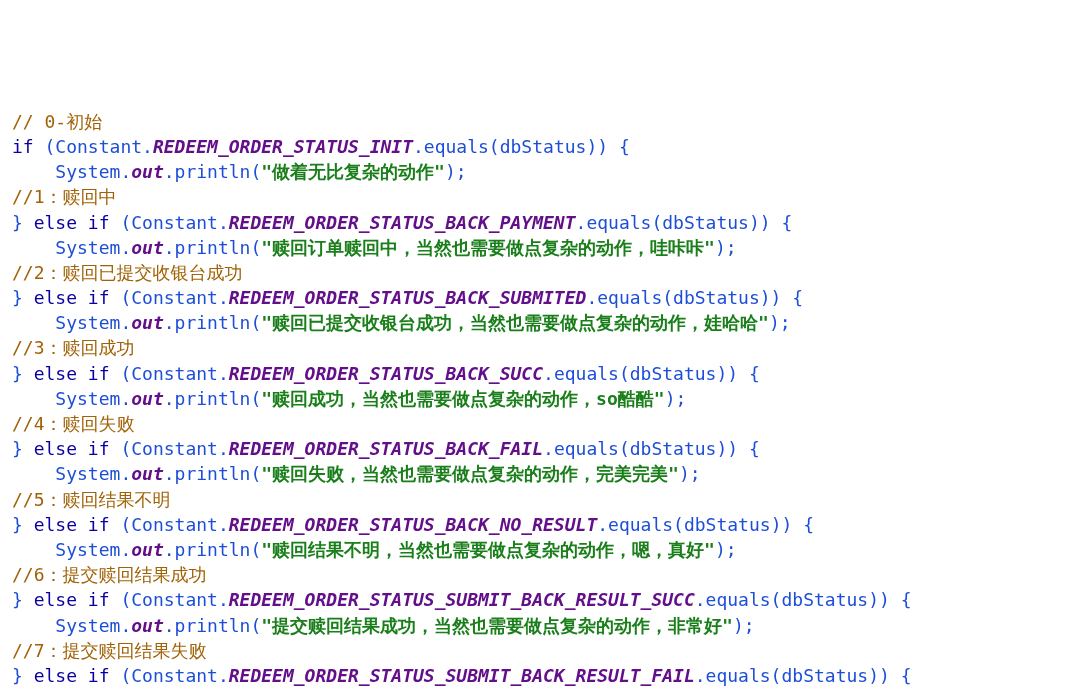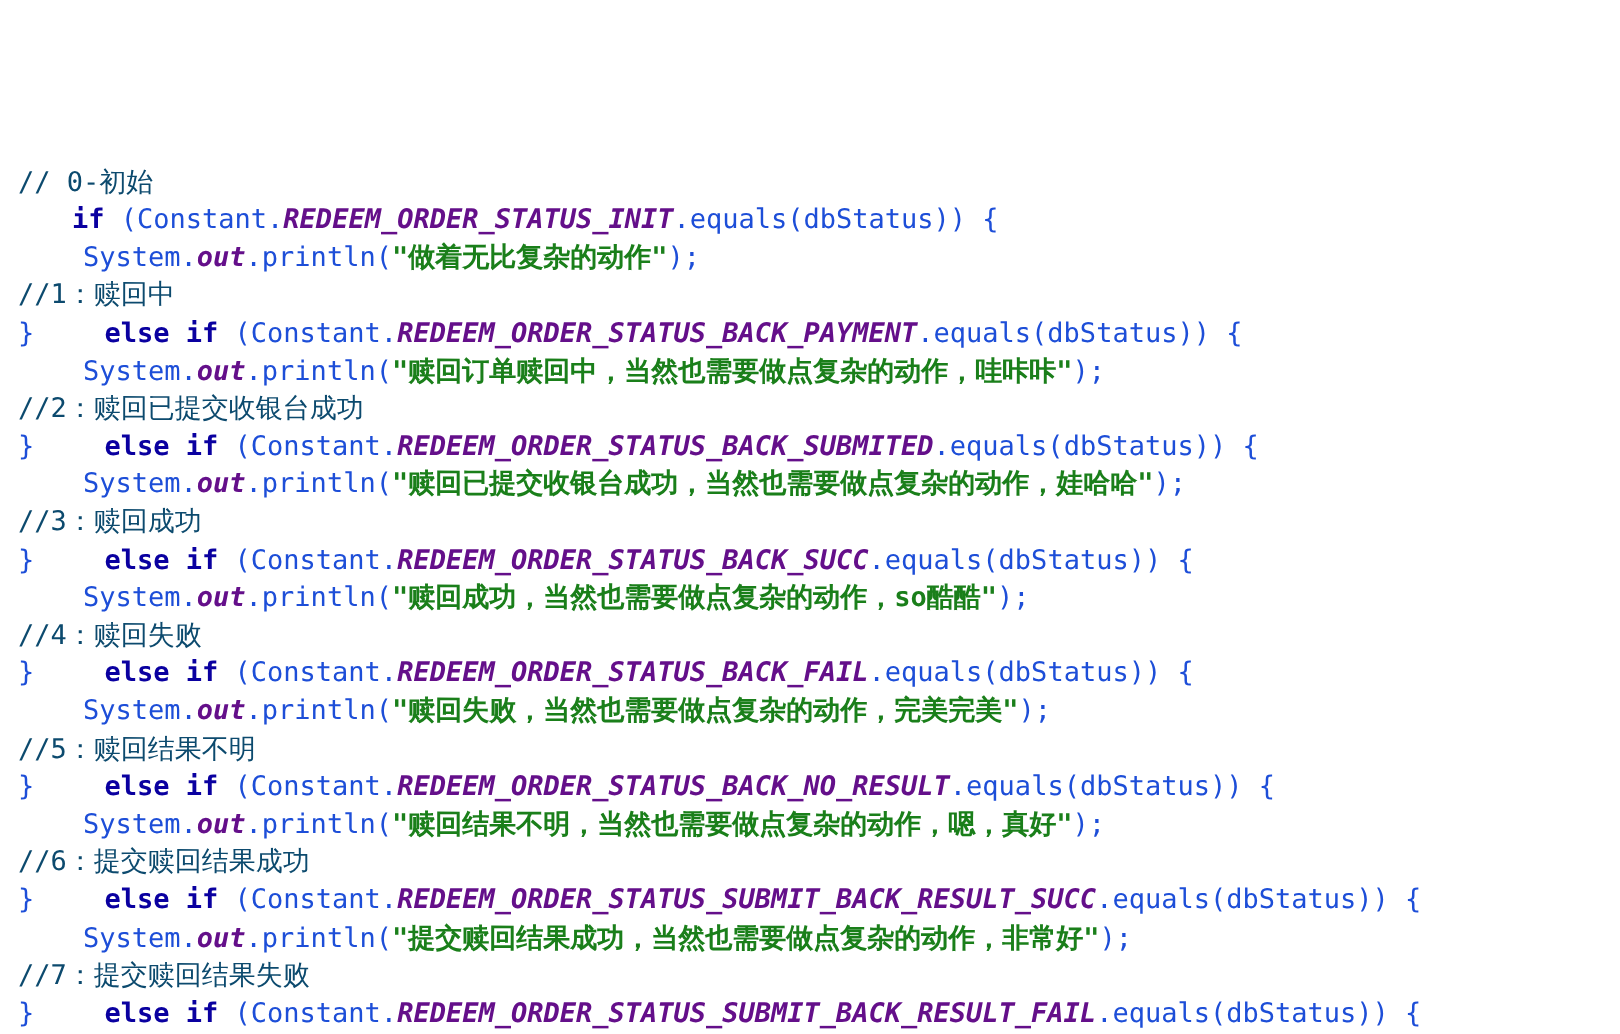--- a/index.html
+++ b/index.html
@@ -7,22 +7,22 @@
     padding: 8px 12px;
     background: #ffffff;
     font-family: "Menlo", "Consolas", "DejaVu Sans Mono", monospace;
     font-size: 18px;
     line-height: 1.4;
     color: #000;
     white-space: pre;
     overflow-x: auto;
   }
   .line { display: block; }
-  .comment { color: #0c4a6e; }
-  .kw      { color: #0a00a0; font-weight: bold; margin-left: 36px; }
+  .comment { color: #a16207; }
+  .kw      { color: #0a00a0; font-weight: normal; }
   .plain   { color: #1d4ed8; }
   .field   { color: #640f8a; font-weight: bold; font-style: italic; }
   .str     { color: #1a7f1a; font-weight: bold; }
 </style>
 </head>
 <body>
 
 
 
 <div id="code-block"><span class="line"><span class="comment">// 0-初始</span></span><span class="line"><span class="kw">if</span><span class="plain"> (Constant.</span><span class="field">REDEEM_ORDER_STATUS_INIT</span><span class="plain">.equals(dbStatus)) {</span></span><span class="line"><span class="plain">    </span><span class="plain">System.</span><span class="field">out</span><span class="plain">.println(</span><span class="str">"做着无比复杂的动作"</span><span class="plain">);</span></span><span class="line"><span class="comment">//1：赎回中</span></span><span class="line"><span class="plain">} </span><span class="kw">else if</span><span class="plain"> (Constant.</span><span class="field">REDEEM_ORDER_STATUS_BACK_PAYMENT</span><span class="plain">.equals(dbStatus)) {</span></span><span class="line"><span class="plain">    </span><span class="plain">System.</span><span class="field">out</span><span class="plain">.println(</span><span class="str">"赎回订单赎回中，当然也需要做点复杂的动作，哇咔咔"</span><span class="plain">);</span></span><span class="line"><span class="comment">//2：赎回已提交收银台成功</span></span><span class="line"><span class="plain">} </span><span class="kw">else if</span><span class="plain"> (Constant.</span><span class="field">REDEEM_ORDER_STATUS_BACK_SUBMITED</span><span class="plain">.equals(dbStatus)) {</span></span><span class="line"><span class="plain">    </span><span class="plain">System.</span><span class="field">out</span><span class="plain">.println(</span><span class="str">"赎回已提交收银台成功，当然也需要做点复杂的动作，娃哈哈"</span><span class="plain">);</span></span><span class="line"><span class="comment">//3：赎回成功</span></span><span class="line"><span class="plain">} </span><span class="kw">else if</span><span class="plain"> (Constant.</span><span class="field">REDEEM_ORDER_STATUS_BACK_SUCC</span><span class="plain">.equals(dbStatus)) {</span></span><span class="line"><span class="plain">    </span><span class="plain">System.</span><span class="field">out</span><span class="plain">.println(</span><span class="str">"赎回成功，当然也需要做点复杂的动作，so酷酷"</span><span class="plain">);</span></span><span class="line"><span class="comment">//4：赎回失败</span></span><span class="line"><span class="plain">} </span><span class="kw">else if</span><span class="plain"> (Constant.</span><span class="field">REDEEM_ORDER_STATUS_BACK_FAIL</span><span class="plain">.equals(dbStatus)) {</span></span><span class="line"><span class="plain">    </span><span class="plain">System.</span><span class="field">out</span><span class="plain">.println(</span><span class="str">"赎回失败，当然也需要做点复杂的动作，完美完美"</span><span class="plain">);</span></span><span class="line"><span class="comment">//5：赎回结果不明</span></span><span class="line"><span class="plain">} </span><span class="kw">else if</span><span class="plain"> (Constant.</span><span class="field">REDEEM_ORDER_STATUS_BACK_NO_RESULT</span><span class="plain">.equals(dbStatus)) {</span></span><span class="line"><span class="plain">    </span><span class="plain">System.</span><span class="field">out</span><span class="plain">.println(</span><span class="str">"赎回结果不明，当然也需要做点复杂的动作，嗯，真好"</span><span class="plain">);</span></span><span class="line"><span class="comment">//6：提交赎回结果成功</span></span><span class="line"><span class="plain">} </span><span class="kw">else if</span><span class="plain"> (Constant.</span><span class="field">REDEEM_ORDER_STATUS_SUBMIT_BACK_RESULT_SUCC</span><span class="plain">.equals(dbStatus)) {</span></span><span class="line"><span class="plain">    </span><span class="plain">System.</span><span class="field">out</span><span class="plain">.println(</span><span class="str">"提交赎回结果成功，当然也需要做点复杂的动作，非常好"</span><span class="plain">);</span></span><span class="line"><span class="comment">//7：提交赎回结果失败</span></span><span class="line"><span class="plain">} </span><span class="kw">else if</span><span class="plain"> (Constant.</span><span class="field">REDEEM_ORDER_STATUS_SUBMIT_BACK_RESULT_FAIL</span><span class="plain">.equals(dbStatus)) {</span></span><span class="line"></span></div>

